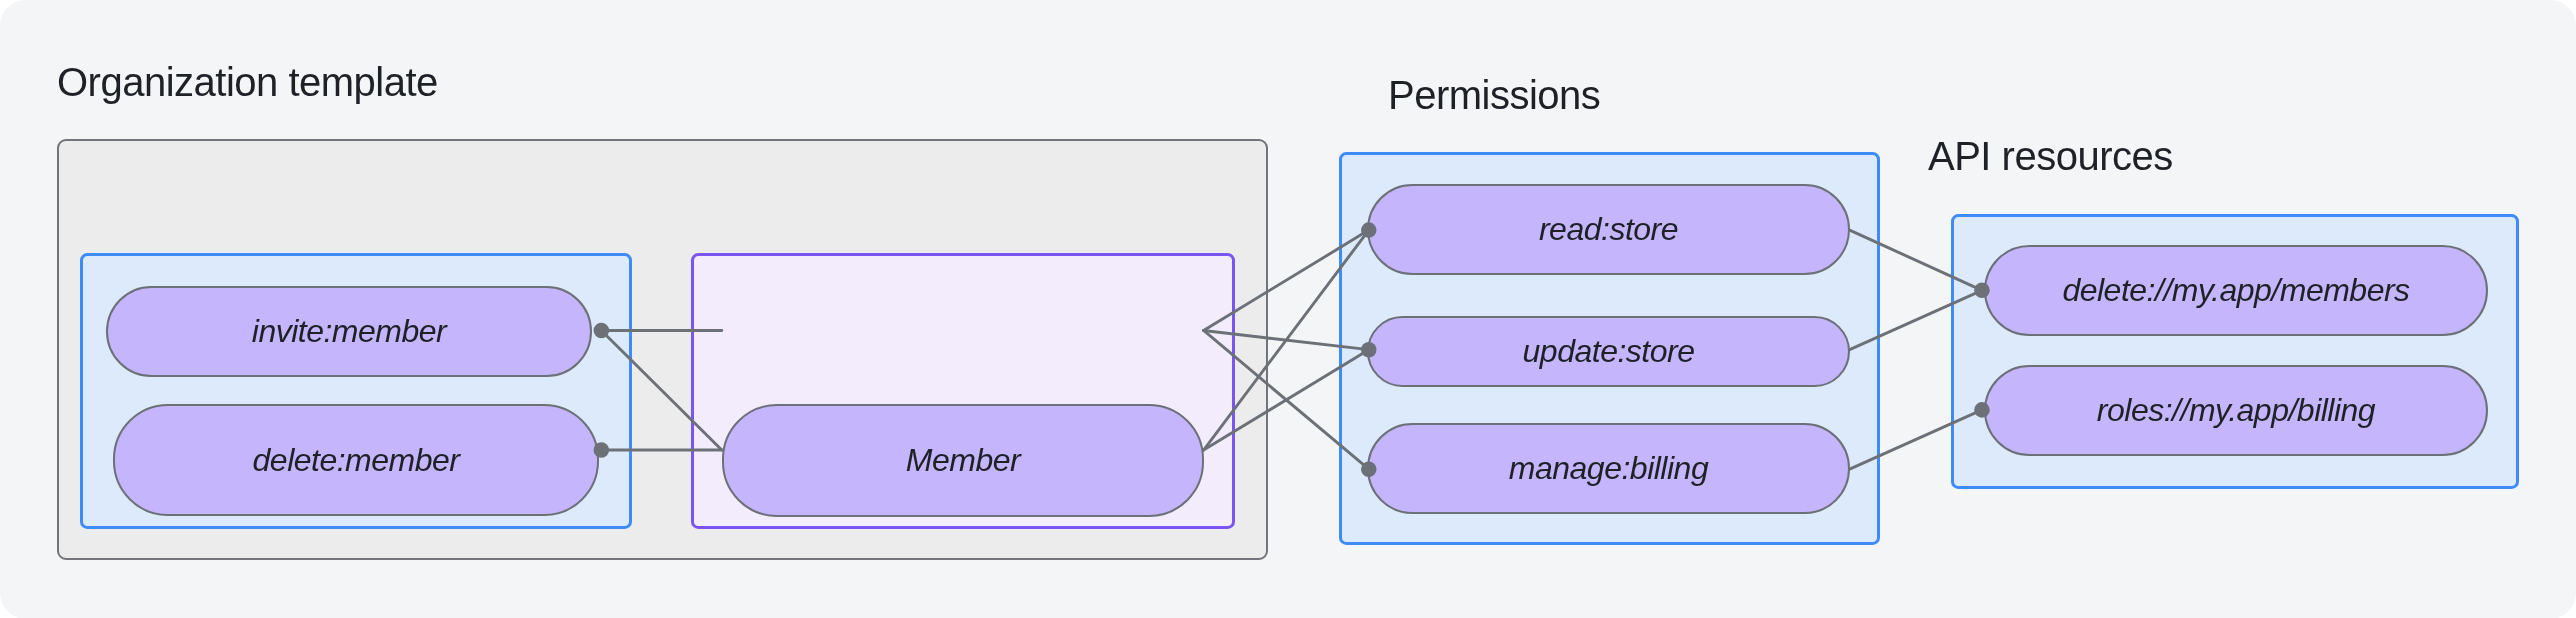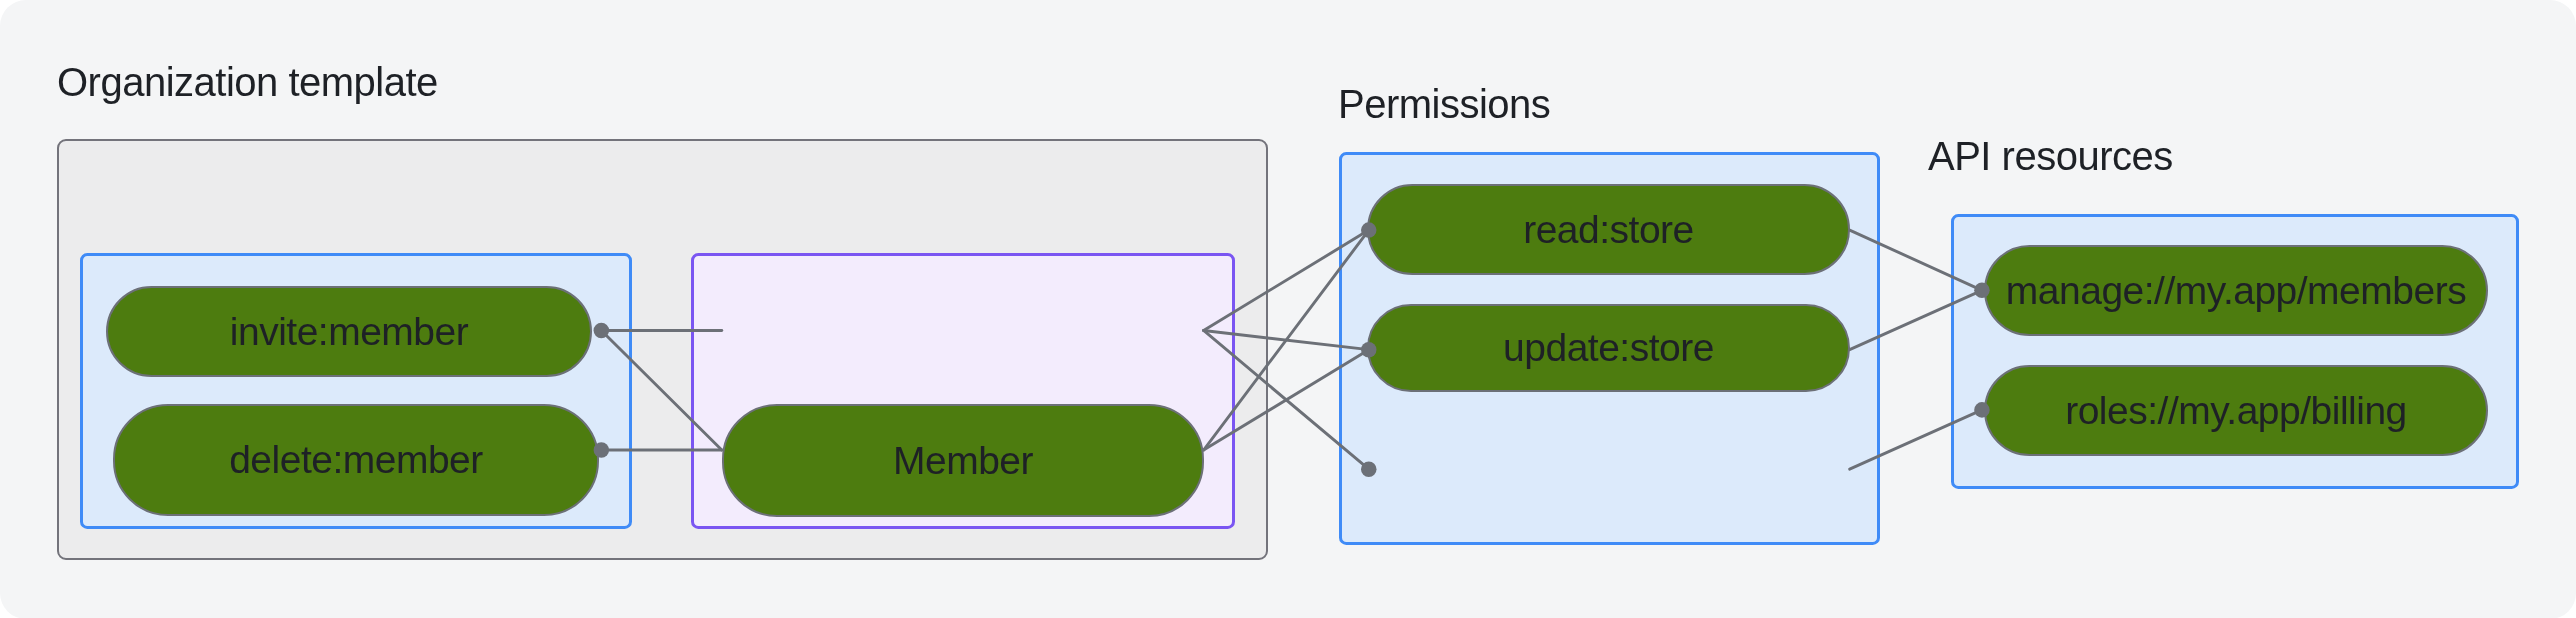--- a/index.html
+++ b/index.html
@@ -45,44 +45,45 @@
     border-radius: 7.3px;
   }
   #box-org-permissions { left: 80px;   top: 253px; width: 552px; height: 276px; }
   #box-org-roles       { left: 691px;  top: 253px; width: 544px; height: 276px; }
   #box-permissions     { left: 1339px; top: 152px; width: 541px; height: 393px; }
   #box-api-resources   { left: 1951px; top: 214px; width: 568px; height: 275px; }
 
   #lbl-org-template    { left: 57px;   top: 62px;  }
   #lbl-org-permissions { left: 87px;   top: 175px; }
   #lbl-org-roles       { left: 692px;  top: 175px; }
-  #lbl-permissions     { left: 1338px; top: 75px; margin-top: 9px;  }
+  #lbl-permissions     { left: 1388px; top: 75px;  }
   #lbl-api-resources   { left: 1896px; top: 136px; margin-left: 32px; }
 
   .pill {
     position: absolute;
     box-sizing: border-box;
-    background: #4d7c0f;
+    background: #c4b5fd;
     border: 2.7px solid #6C7077;
     border-radius: 55px;
     display: flex;
     align-items: center;
     justify-content: center;
-    font-size: 39px;
+    font-size: 32px;
     letter-spacing: -0.5px;
     color: #1E2126;
     white-space: nowrap;
     z-index: 2;
+    font-style: italic;
   }
   #pill-invite  { left: 106px;  top: 286px; width: 486px; height: 91px; }
   #pill-delete  { left: 113px;  top: 404px; width: 486px; height: 112px; }
   #pill-admin   { left: 722px;  top: 286px; width: 482px; height: 91px; }
   #pill-member  { left: 722px;  top: 404px; width: 482px; height: 113px; }
   #pill-read    { left: 1367px; top: 184px; width: 483px; height: 91px; }
-  #pill-update  { left: 1367px; top: 304px; width: 483px; height: 88px; }
+  #pill-update  { left: 1367px; top: 316px; width: 483px; height: 71px; }
   #pill-manage  { left: 1367px; top: 423px; width: 483px; height: 91px; }
   #pill-members { left: 1984px; top: 245px; width: 504px; height: 91px; }
   #pill-billing { left: 1984px; top: 365px; width: 504px; height: 91px; }
 
   svg.edges {
     position: absolute;
     left: 0; top: 0;
     width: 2576px;
     height: 619px;
     z-index: 5;
@@ -112,21 +113,22 @@
   <div class="box blue" id="box-org-permissions"></div>
   <div class="box purple" id="box-org-roles"></div>
   <div class="box blue" id="box-permissions"></div>
   <div class="box blue" id="box-api-resources"></div>
 
   <div class="pill" id="pill-invite">invite:member</div>
   <div class="pill" id="pill-delete">delete:member</div>
   <div class="pill" id="pill-member">Member</div>
   <div class="pill" id="pill-read">read:store</div>
   <div class="pill" id="pill-update">update:store</div>
-  <div class="pill" id="pill-members">manage://my.app/members</div>
+  <div class="pill" id="pill-manage">manage:billing</div>
+  <div class="pill" id="pill-members">delete://my.app/members</div>
   <div class="pill" id="pill-billing">roles://my.app/billing</div>
 
   <svg class="edges" viewBox="0 0 2823 678">
     <line x1="659" y1="362" x2="791" y2="362"></line>
     <line x1="659" y1="362" x2="791" y2="493"></line>
     <line x1="659" y1="493" x2="791" y2="493"></line>
     <line x1="1319" y1="362" x2="1500" y2="252"></line>
     <line x1="1319" y1="362" x2="1500" y2="383"></line>
     <line x1="1319" y1="362" x2="1500" y2="514"></line>
     <line x1="1319" y1="493" x2="1500" y2="252"></line>

